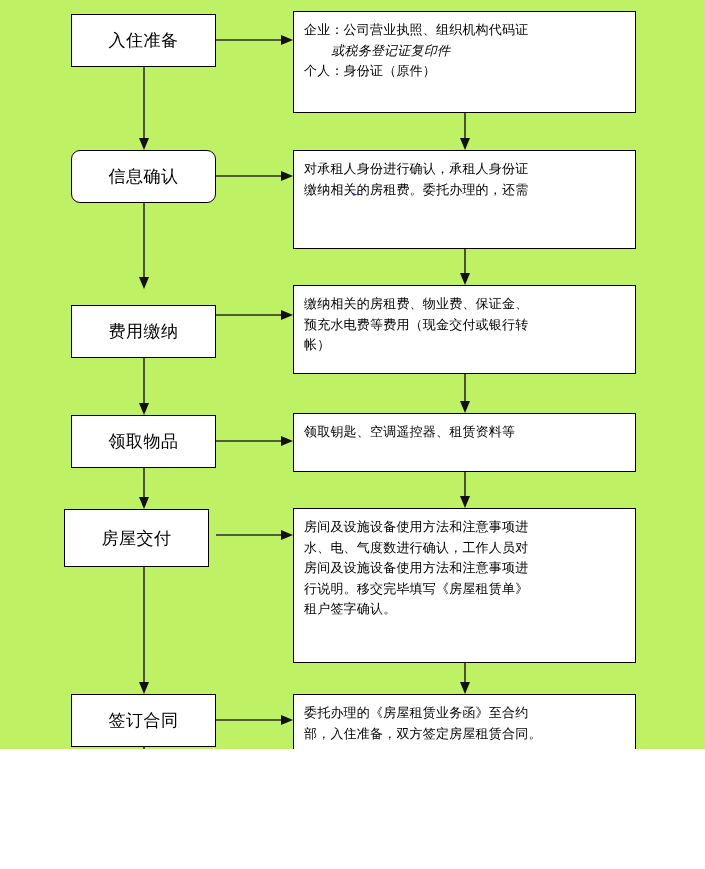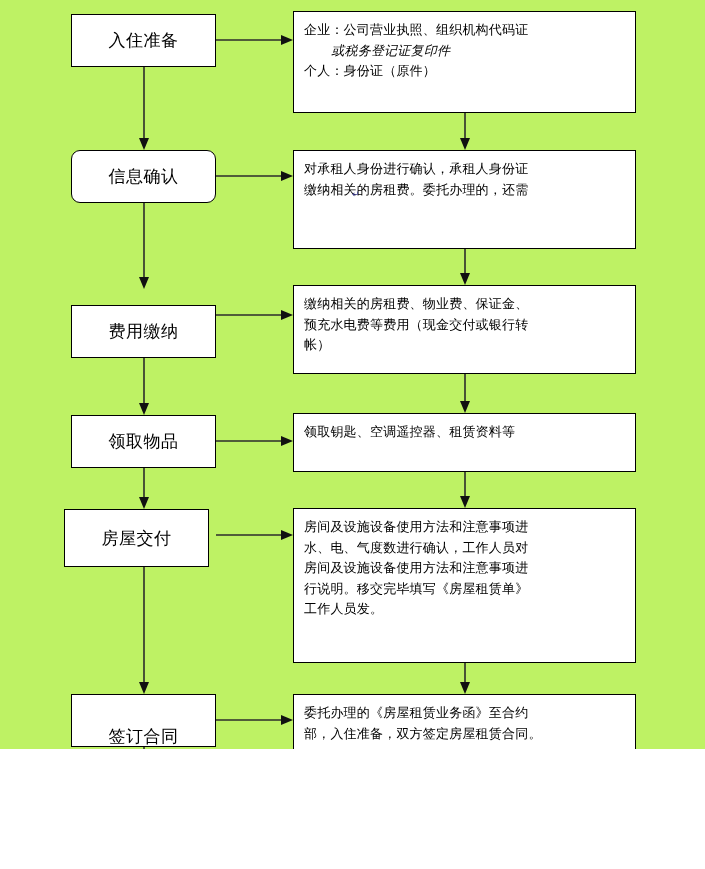--- a/index.html
+++ b/index.html
@@ -159,21 +159,21 @@
   </div>
   <div class="node-box stage-box" style="left:71px; top:289px; width:145px; height:53px;margin-top:16px;">
     <span>费用缴纳</span>
   </div>
   <div class="node-box stage-box" style="left:71px; top:415px; width:145px; height:53px;">
     <span>领取物品</span>
   </div>
   <div class="node-box stage-box" style="left:64px; top:509px; width:145px; height:58px;">
     <span>房屋交付</span>
   </div>
-  <div class="node-box stage-box" style="left:71px; top:694px; width:145px; height:53px;align-items:flex-end;">
+  <div class="node-box stage-box" style="left:71px; top:694px; width:145px; height:53px;">
     <span>签订合同</span>
   </div>
   <div class="node-box stage-box" style="left:71px; top:823px; width:145px; height:53px;">
     <span>正式入住</span>
   </div>
 
   <div class="node-box detail-box" style="left:293px; top:11px; width:343px; height:102px;">
     <span class="ln">企业：公司营业执照、组织机构代码证</span>
     <span class="ln indent">或税务登记证复印件</span>
     <span class="ln">个人：身份证（原件）</span>
@@ -193,21 +193,21 @@
 
   <div class="node-box detail-box" style="left:293px; top:413px; width:343px; height:59px;">
     <span class="ln">领取钥匙、空调遥控器、租赁资料等</span>
   </div>
 
   <div class="node-box detail-box" style="left:293px; top:508px; width:343px; height:155px;">
     <span class="ln">房间及设施设备使用方法和注意事项进</span>
     <span class="ln">水、电、气度数进行确认，工作人员对</span>
     <span class="ln">房间及设施设备使用方法和注意事项进</span>
     <span class="ln">行说明。移交完毕填写《房屋租赁单》</span>
-    <span class="ln">工作人员发。</span>
+    <span class="ln">租户签字确认。</span>
   </div>
 
   <div class="node-box detail-box" style="left:293px; top:694px; width:343px; height:69px;">
     <span class="ln">委托办理的《房屋租赁业务函》至合约</span>
     <span class="ln">部，入住准备，双方签定房屋租赁合同。</span>
   </div>
 
 </div>
 
 </body></html>

